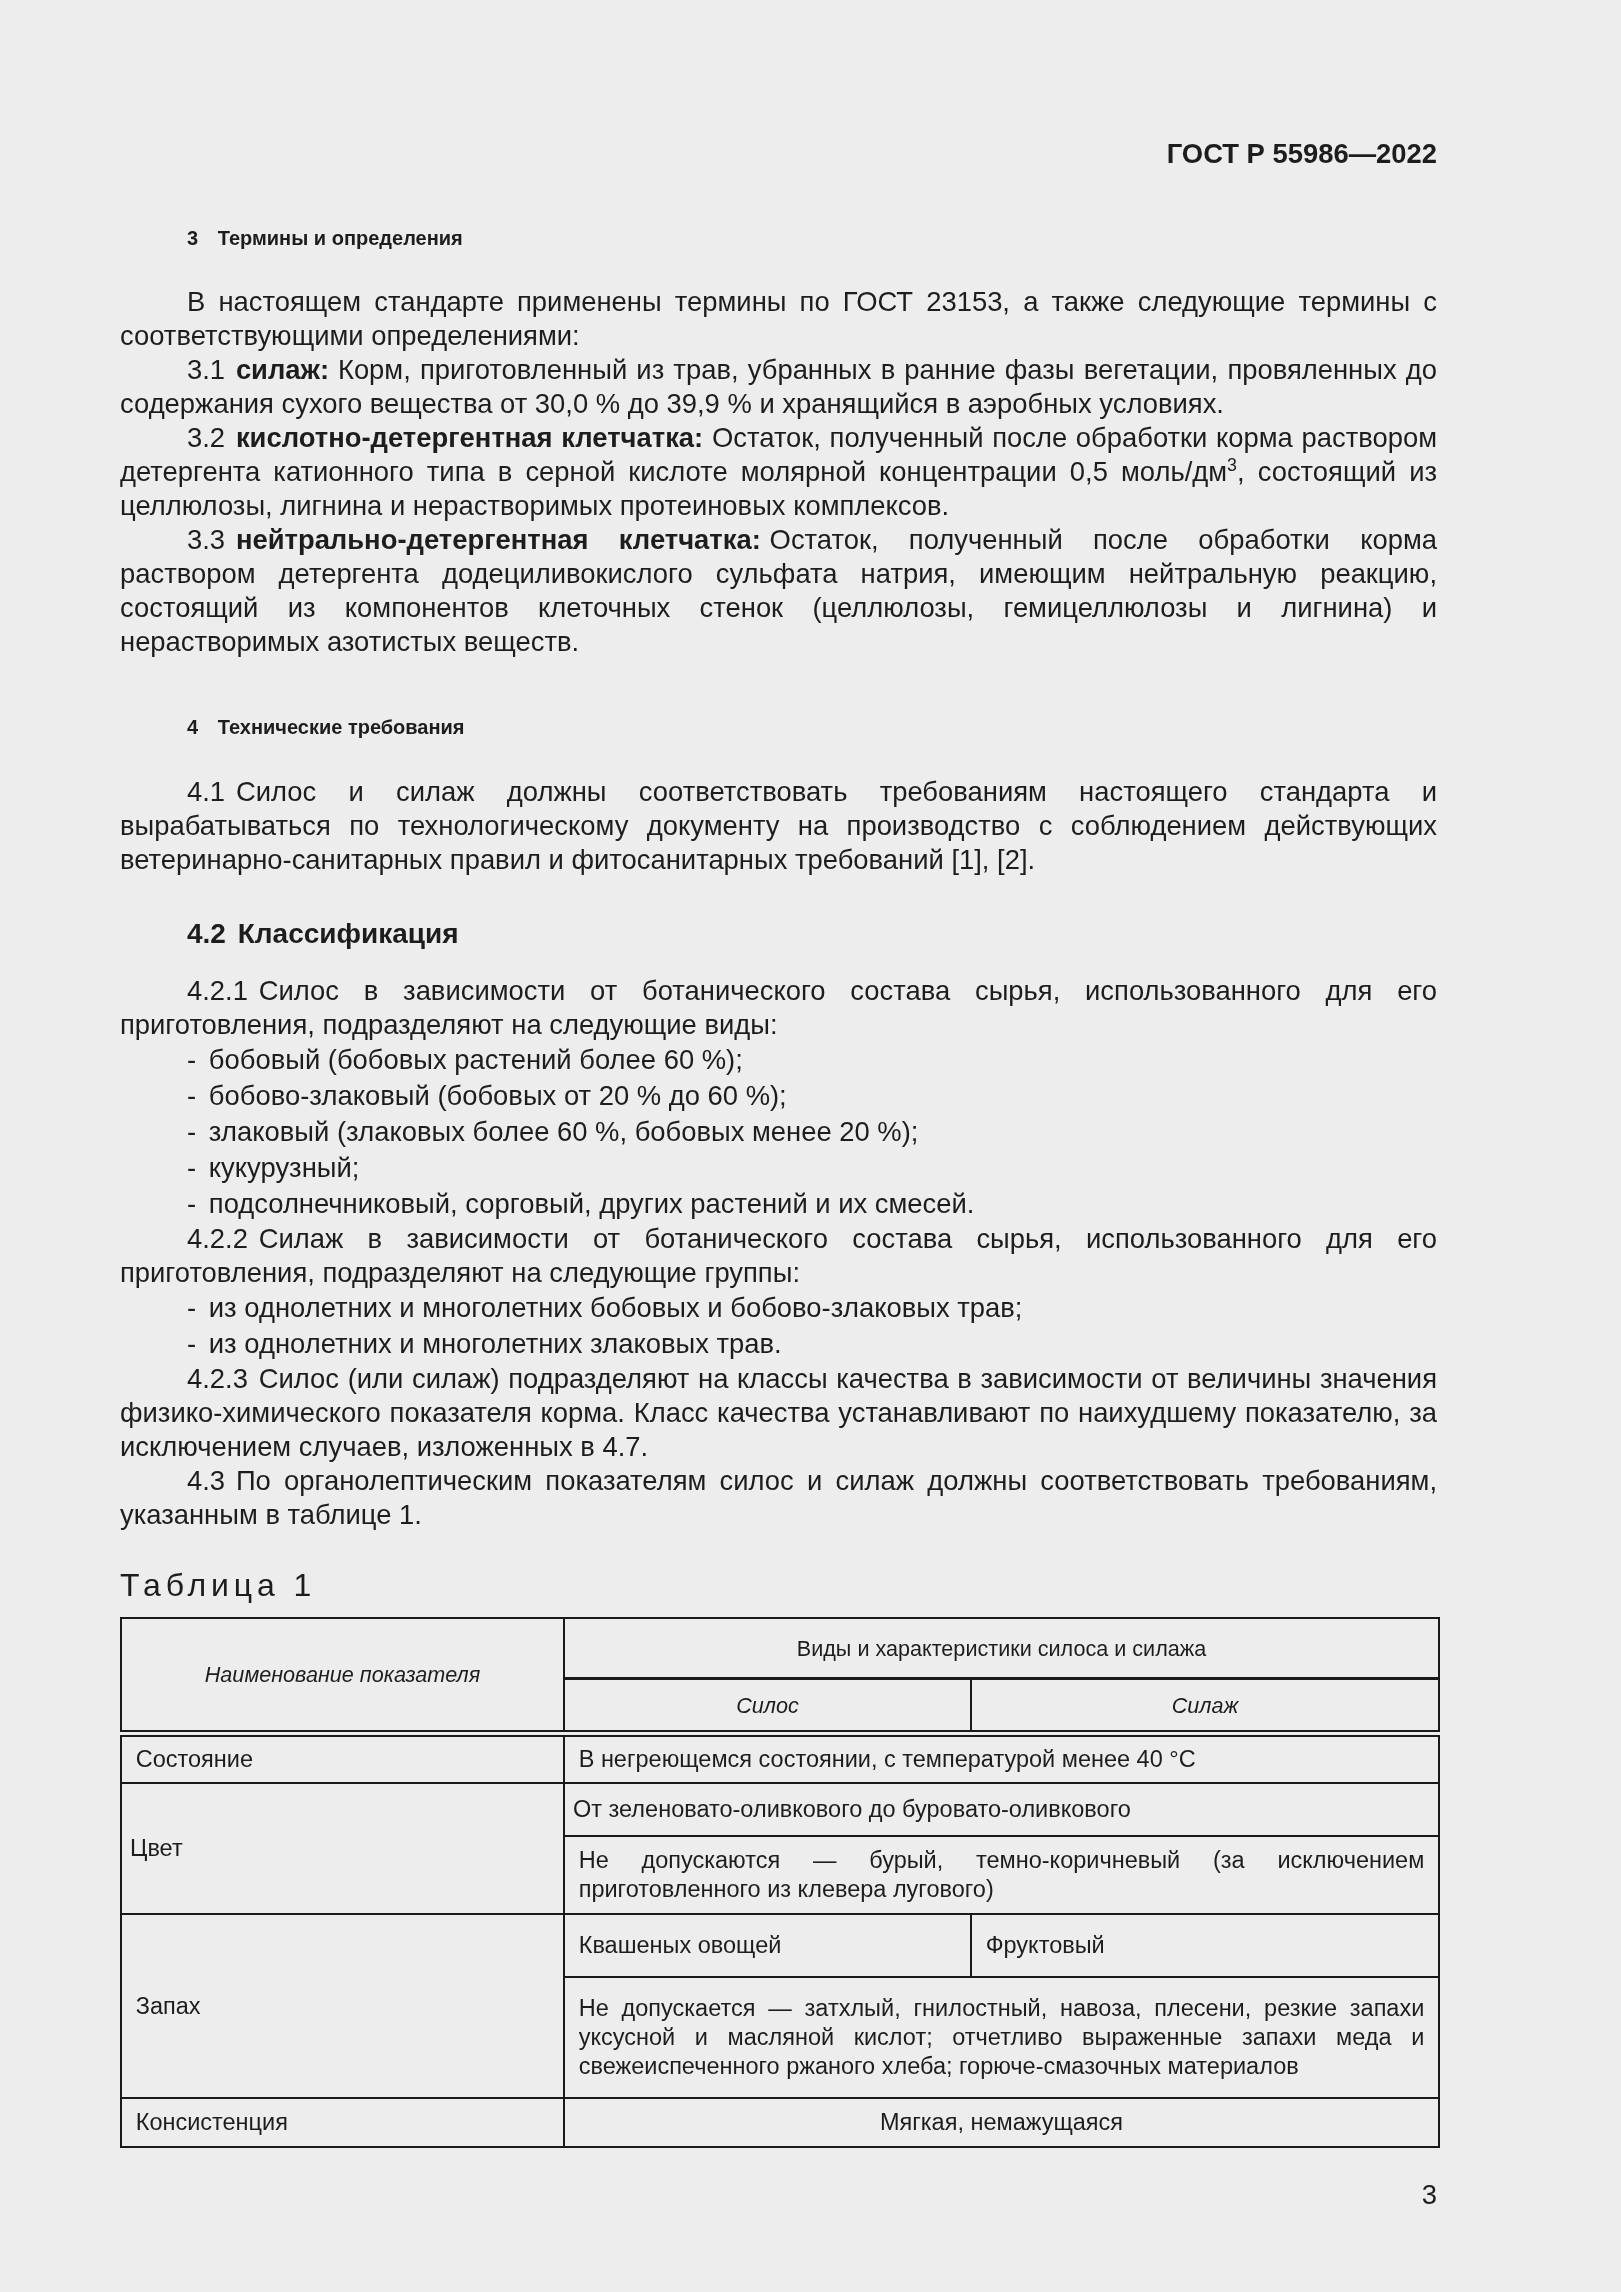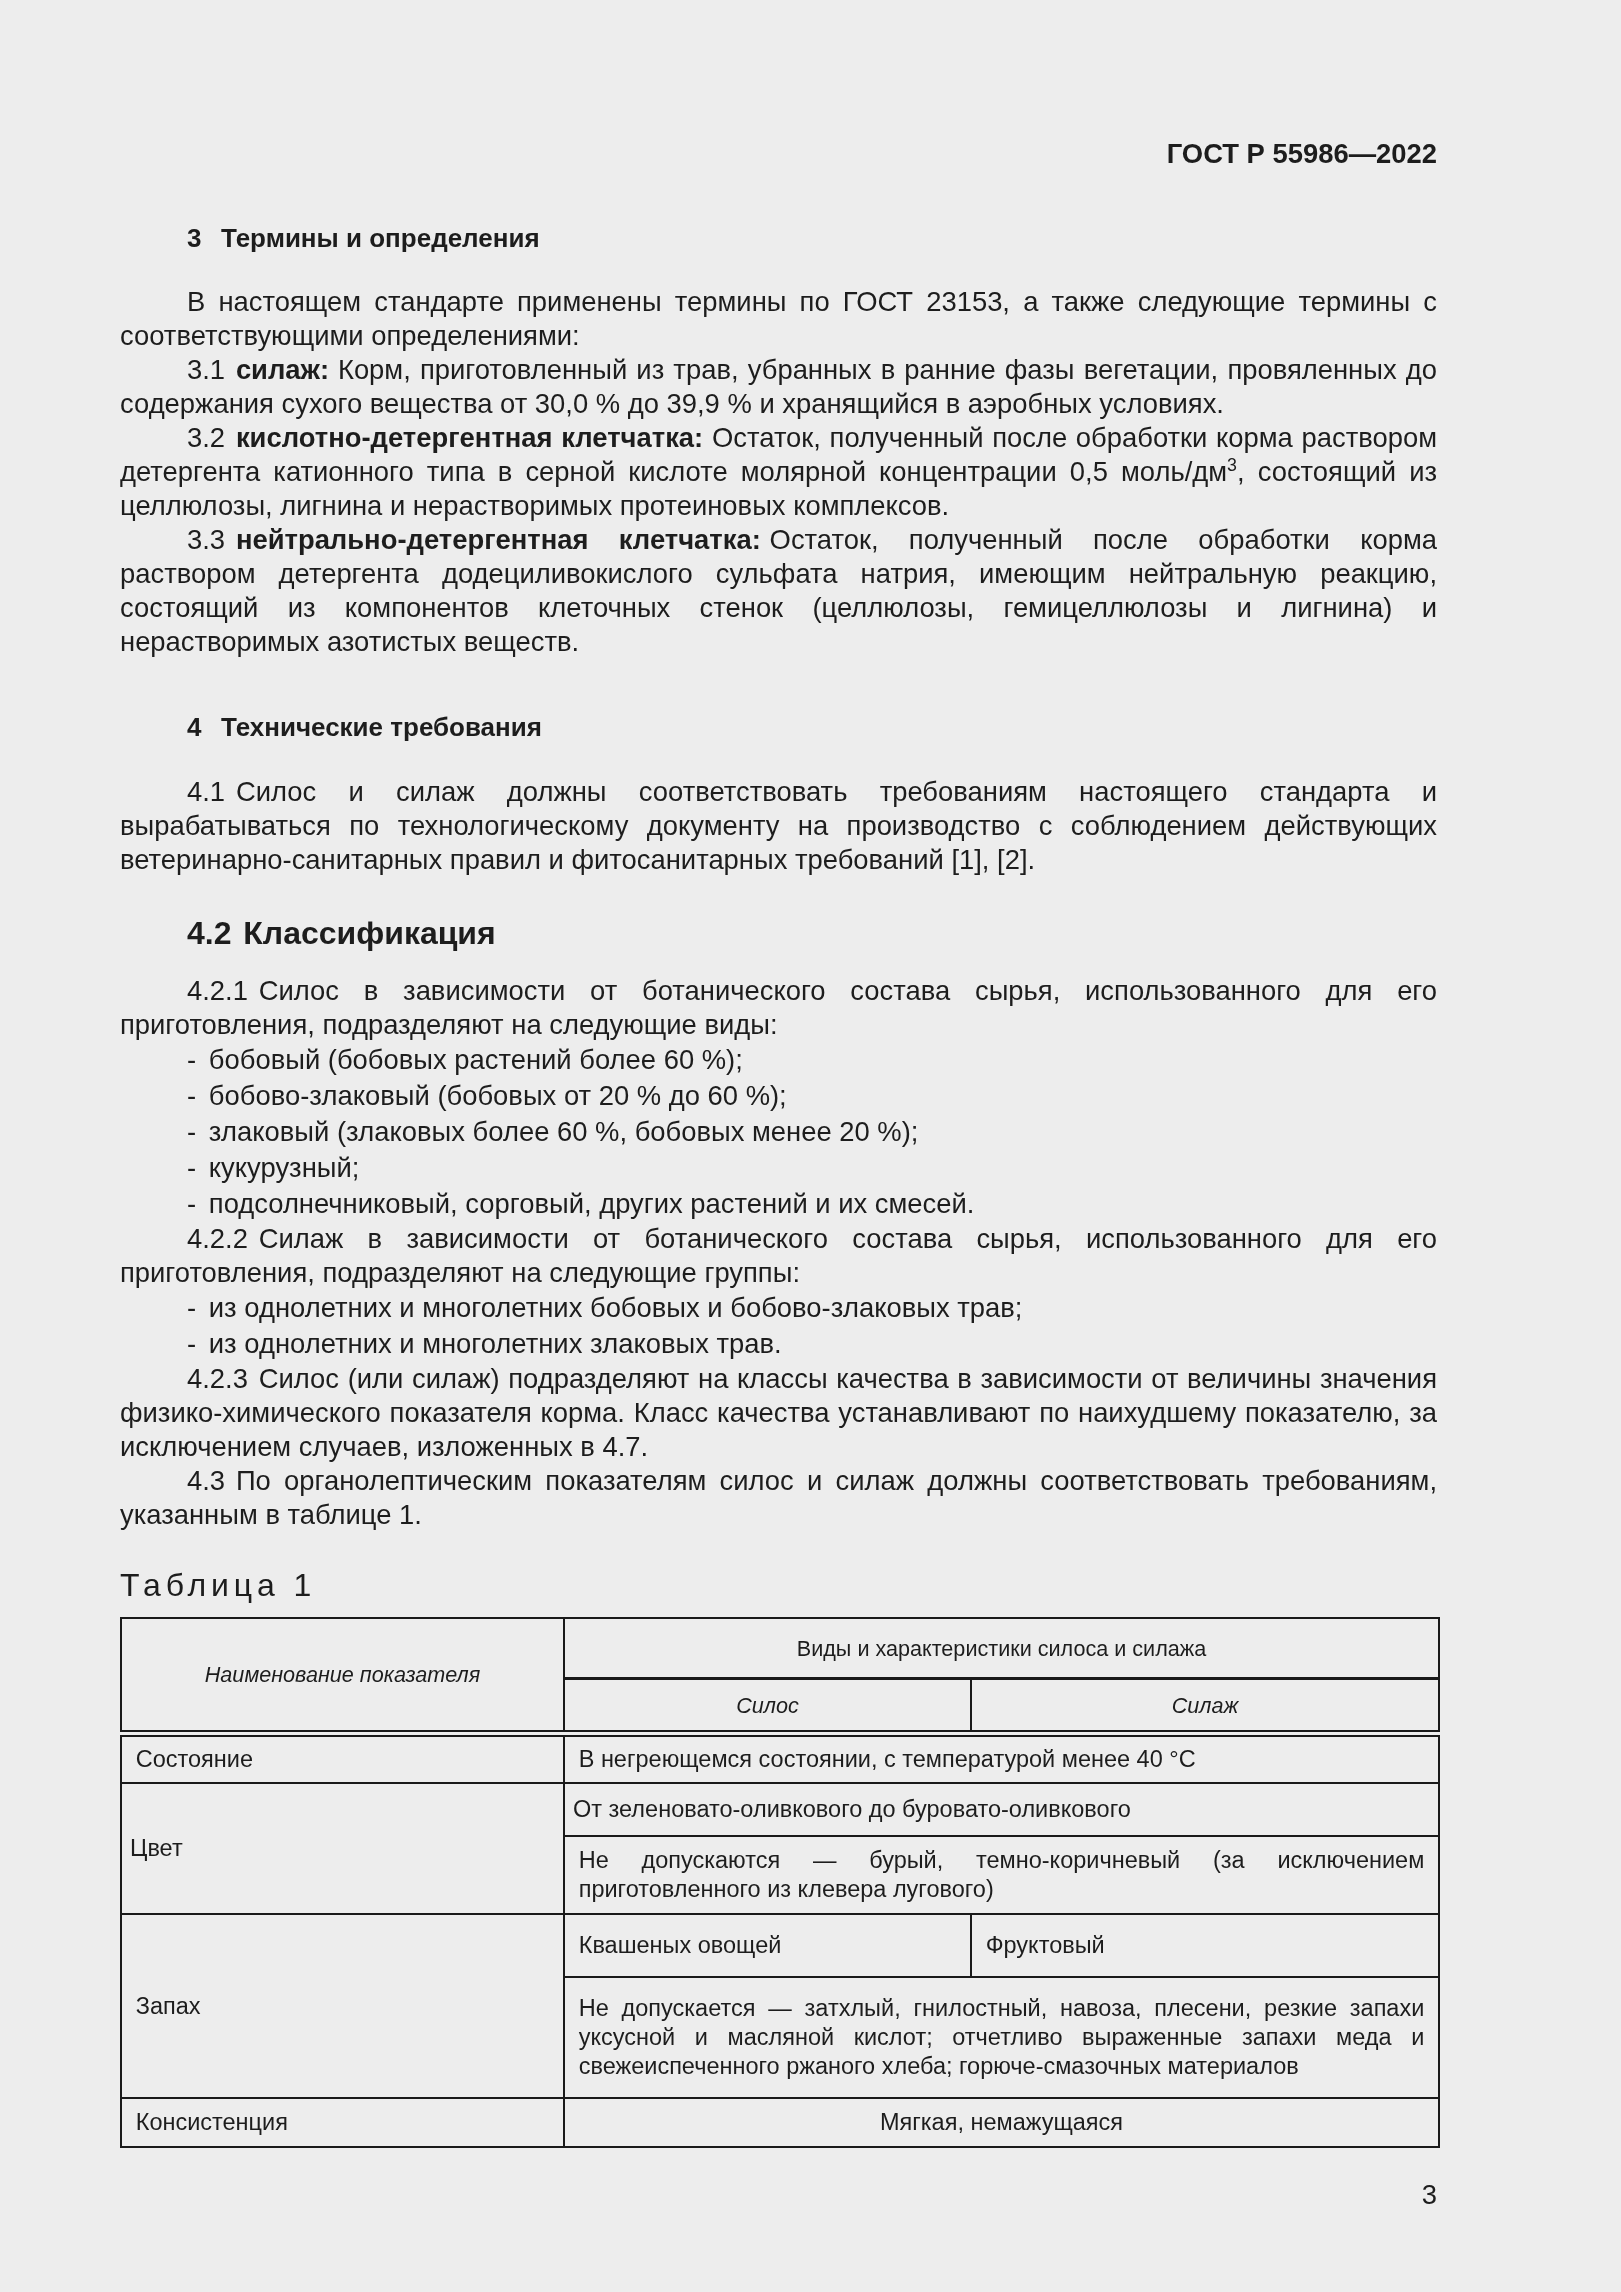--- a/index.html
+++ b/index.html
@@ -14,28 +14,28 @@
     padding: 137px 184px 0 120px;
     overflow: hidden;
   }
   .doc-num {
     text-align: right;
     font-weight: bold;
     font-size: 27.4px;
     line-height: 33px;
   }
   .sec-h {
-    font-size: 26px;
+    font-size: 20px;
     font-weight: bold;
     margin: 49px 0 27.4px 67px;
     line-height: 39px;
   }
   .sec-h .hnum { margin-right: 19.6px; }
   .sub-h {
-    font-size: 32px;
+    font-size: 28px;
     font-weight: bold;
     margin: 39px 0 23.5px 67px;
     line-height: 35px;
   }
   .sub-h .hnum { margin-right: 11.8px; }
   .para {
     font-size: 27.4px;
     line-height: 34px;
     text-align: justify;
     text-indent: 67px;

